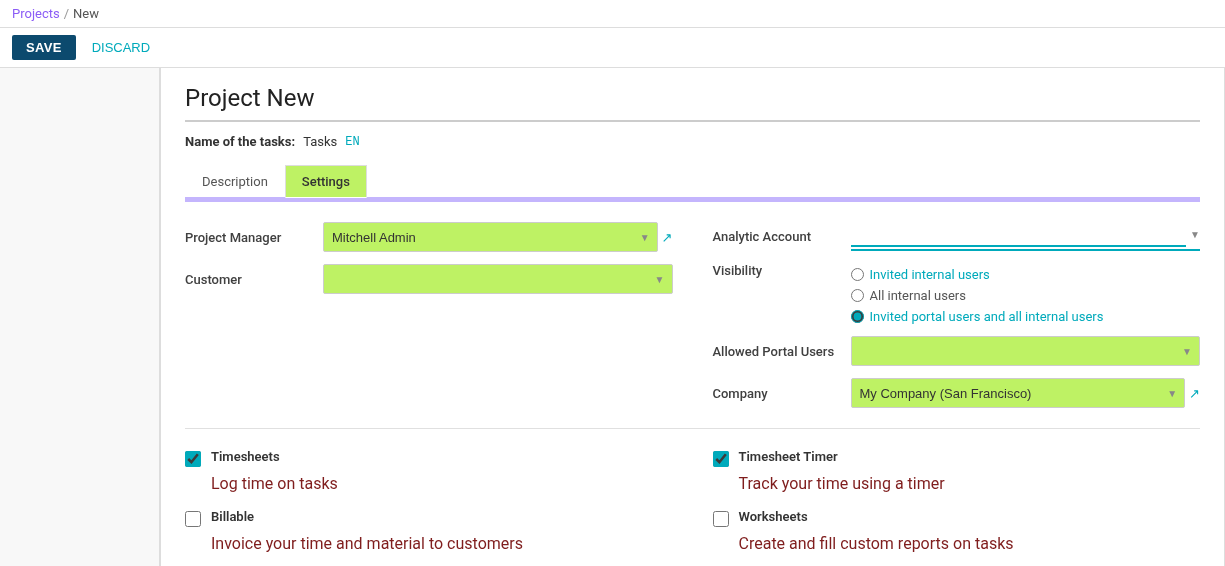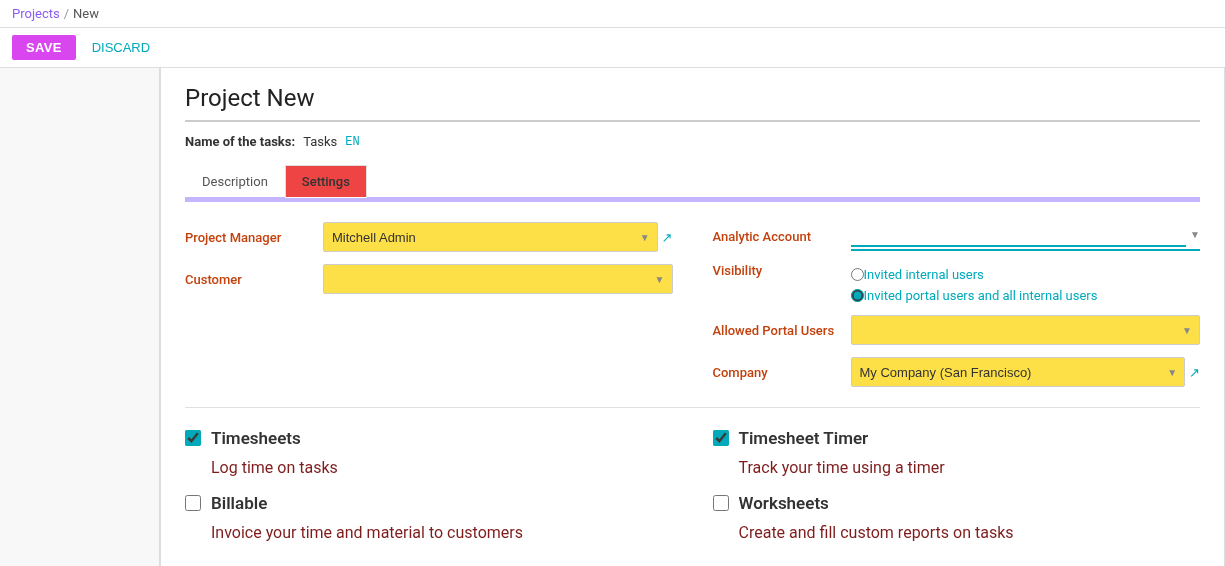--- a/index.html
+++ b/index.html
@@ -26,21 +26,21 @@
     .toolbar {
       background: #fff;
       padding: 6px 12px;
       border-bottom: 1px solid #ddd;
       display: flex;
       align-items: center;
       gap: 8px;
       height: 40px;
     }
     .btn-save {
-      background: #d946ef;
+      background: #0c4a6e;
       color: #fff;
       border: none;
       padding: 5px 14px;
       font-size: 13px;
       font-weight: 600;
       cursor: pointer;
       border-radius: 2px;
       letter-spacing: 0.3px;
     }
     .btn-discard {
@@ -118,21 +118,21 @@
       cursor: pointer;
       font-size: 13px;
       color: #555;
       border: 1px solid transparent;
       border-bottom: none;
       margin-bottom: -1px;
     }
     .tab.active {
       border: 1px solid #ddd;
       border-bottom: 1px solid #fff;
-      background: #ef4444;
+      background: #bef264;
       color: #333;
       font-weight: 500;
     }
 
     
     .form-grid {
       display: grid;
       grid-template-columns: 1fr 1fr;
       gap: 0 40px;
     }
@@ -141,38 +141,38 @@
       flex-direction: column;
       gap: 12px;
     }
     .form-row {
       display: flex;
       align-items: center;
       gap: 8px;
     }
     .form-label {
       min-width: 130px;
-      color: #c2410c;
+      color: #404040;
       font-size: 13px;
       font-weight: 500;
     }
     .form-control {
       flex: 1;
       display: flex;
       align-items: center;
       position: relative;
     }
     .select-field {
       width: 100%;
       border: 1px solid #ccc;
       border-radius: 2px;
       padding: 4px 28px 4px 8px;
       font-size: 13px;
       color: #333;
-      background: #fde047;
+      background: #bef264;
       appearance: none;
       cursor: pointer;
       height: 30px;
     }
     .select-wrapper {
       position: relative;
       flex: 1;
       display: flex;
       align-items: center;
     }
@@ -214,21 +214,21 @@
     }
     .radio-group {
       display: flex;
       flex-direction: column;
       gap: 6px;
       margin-top: 4px;
     }
     .radio-row {
       display: flex;
       align-items: center;
-      gap: 0;
+      gap: 6px;
       font-size: 13px;
       color: #555;
     }
     .radio-row input[type="radio"] {
       accent-color: #00aabb;
       cursor: pointer;
     }
     .radio-label-teal {
       color: #00aabb;
     }
@@ -262,21 +262,21 @@
       margin-top: 2px;
       accent-color: #00aabb;
       width: 16px;
       height: 16px;
       cursor: pointer;
     }
     .checkbox-text-block {}
     .checkbox-title {
       font-weight: 600;
       color: #333;
-      font-size: 17px;
+      font-size: 13px;
     }
     .checkbox-desc {
       color: #7f1d1d;
       font-size: 16px;
       margin-top: 10px;
     }
 
     .page-wrapper {
       display: flex;
       flex-direction: column;
@@ -364,20 +364,24 @@
 
             <div class="form-row" style="align-items:flex-start;">
               <span class="form-label">Visibility</span>
               <div class="form-control">
                 <div class="radio-group">
                   <label class="radio-row">
                     <input type="radio" name="visibility" style="">
                     <span class="radio-label-teal">Invited internal users</span>
                   </label>
                   <label class="radio-row">
+                    <input type="radio" name="visibility" style="">
+                    <span>All internal users</span>
+                  </label>
+                  <label class="radio-row">
                     <input type="radio" name="visibility" checked="" style="">
                     <span class="radio-label-teal">Invited portal users and all internal users</span>
                   </label>
                 </div>
               </div>
             </div>
 
             <div class="form-row">
               <span class="form-label">Allowed Portal Users</span>
               <div class="form-control">

